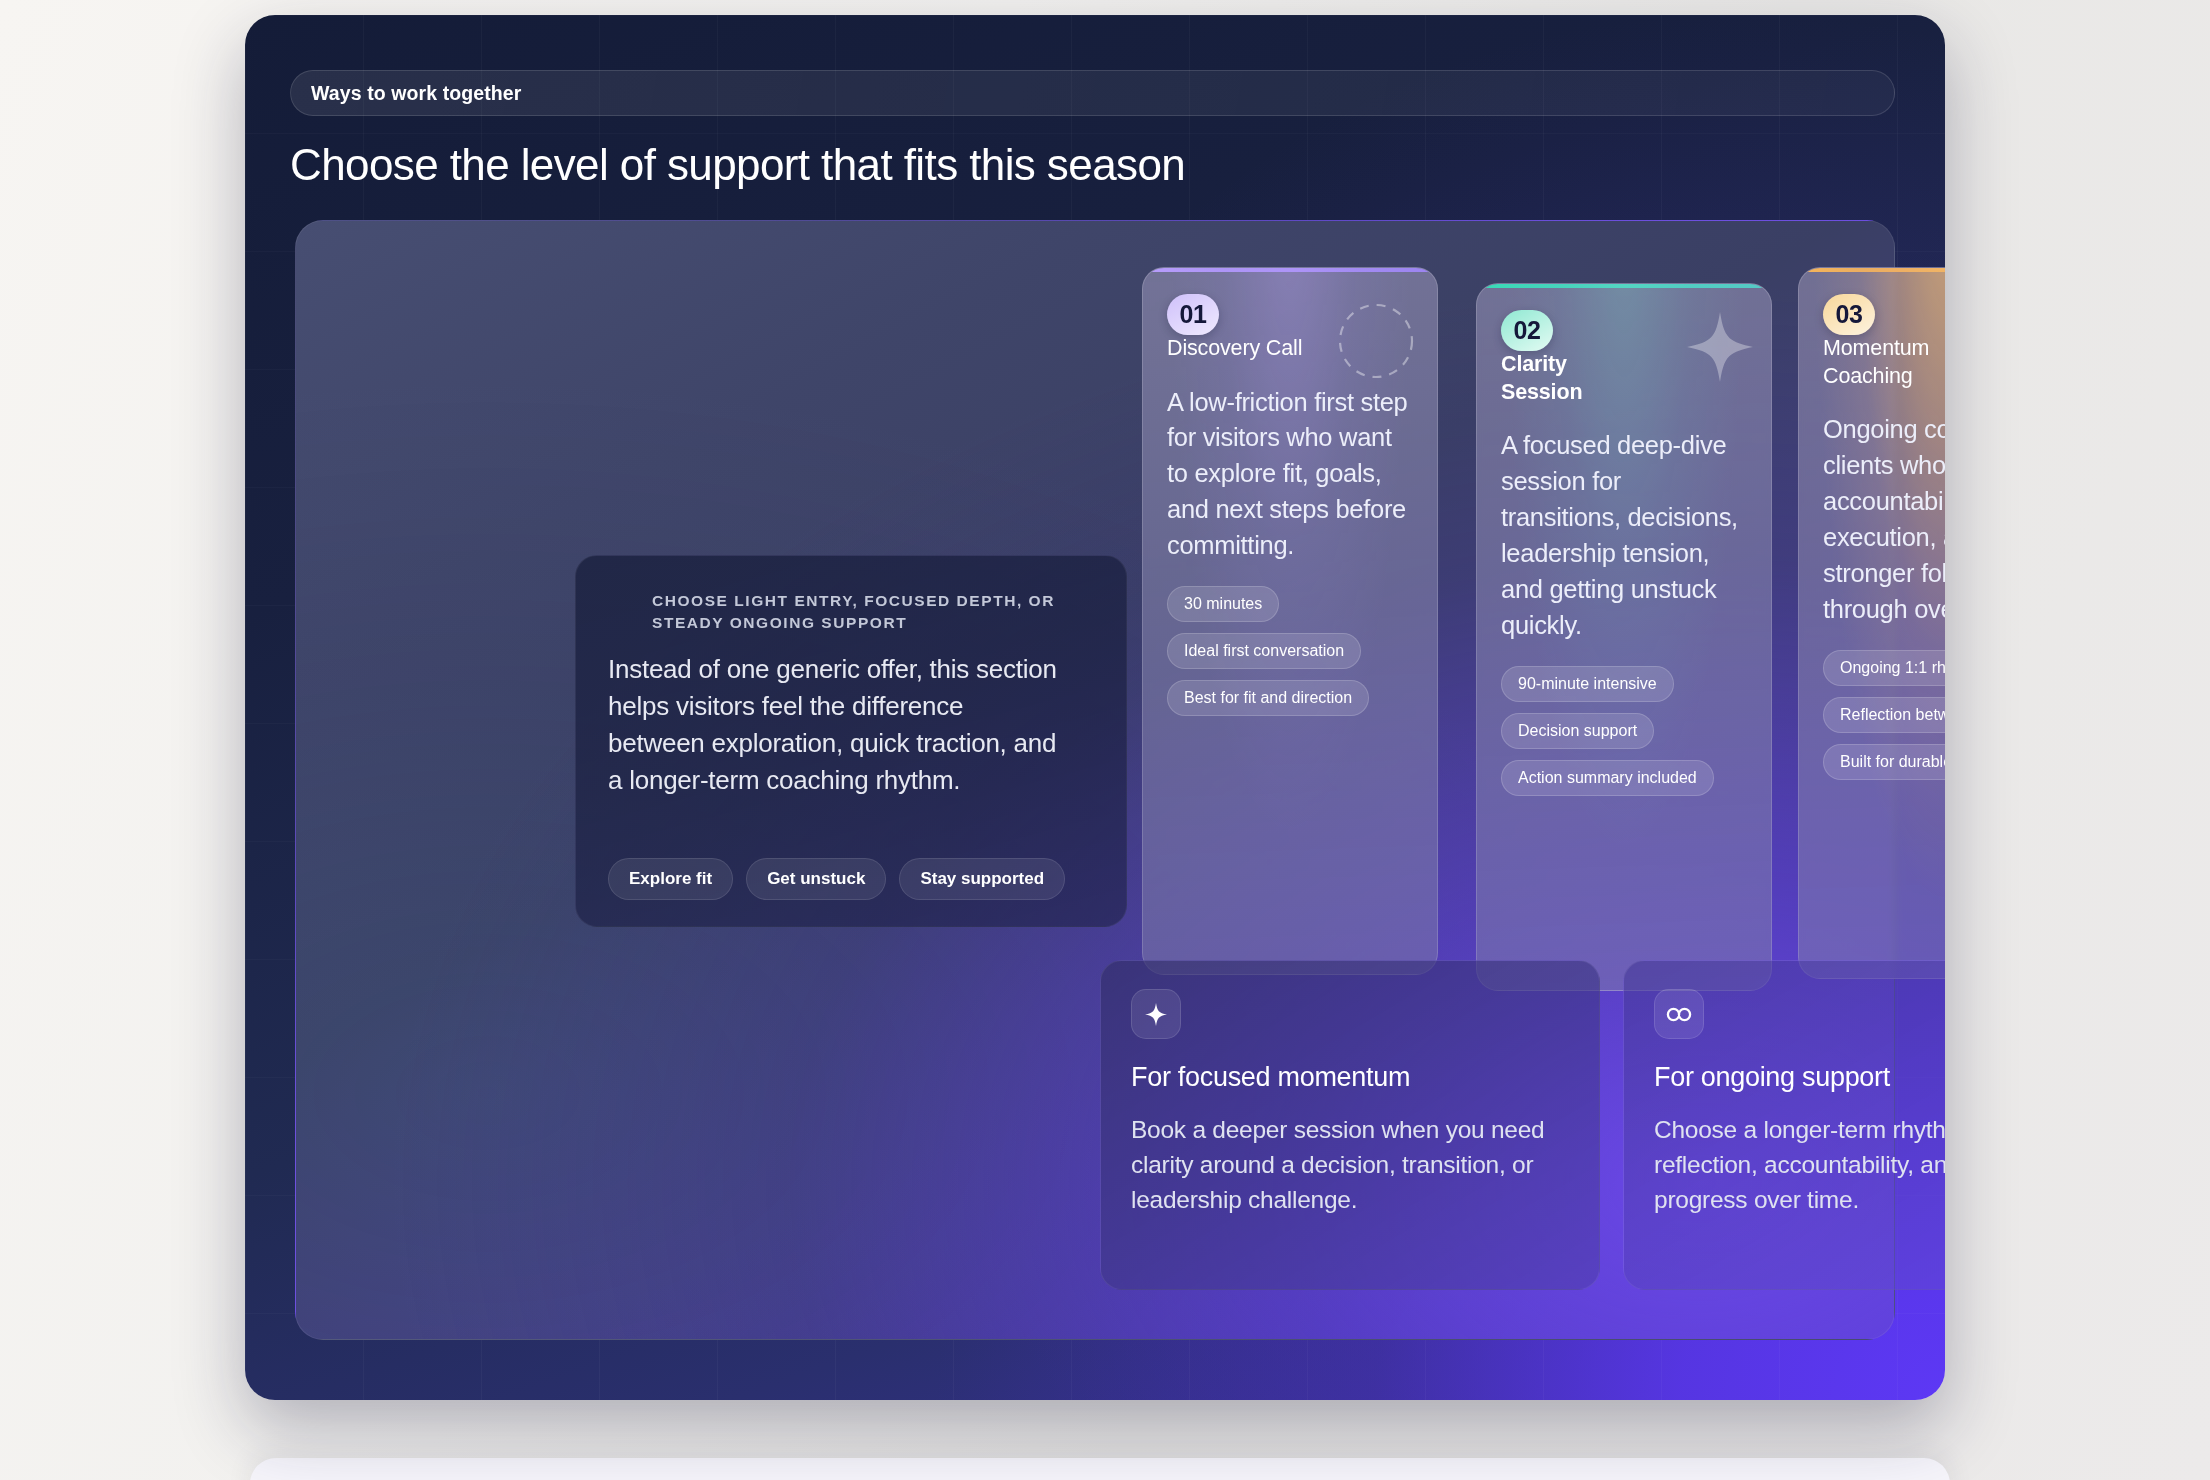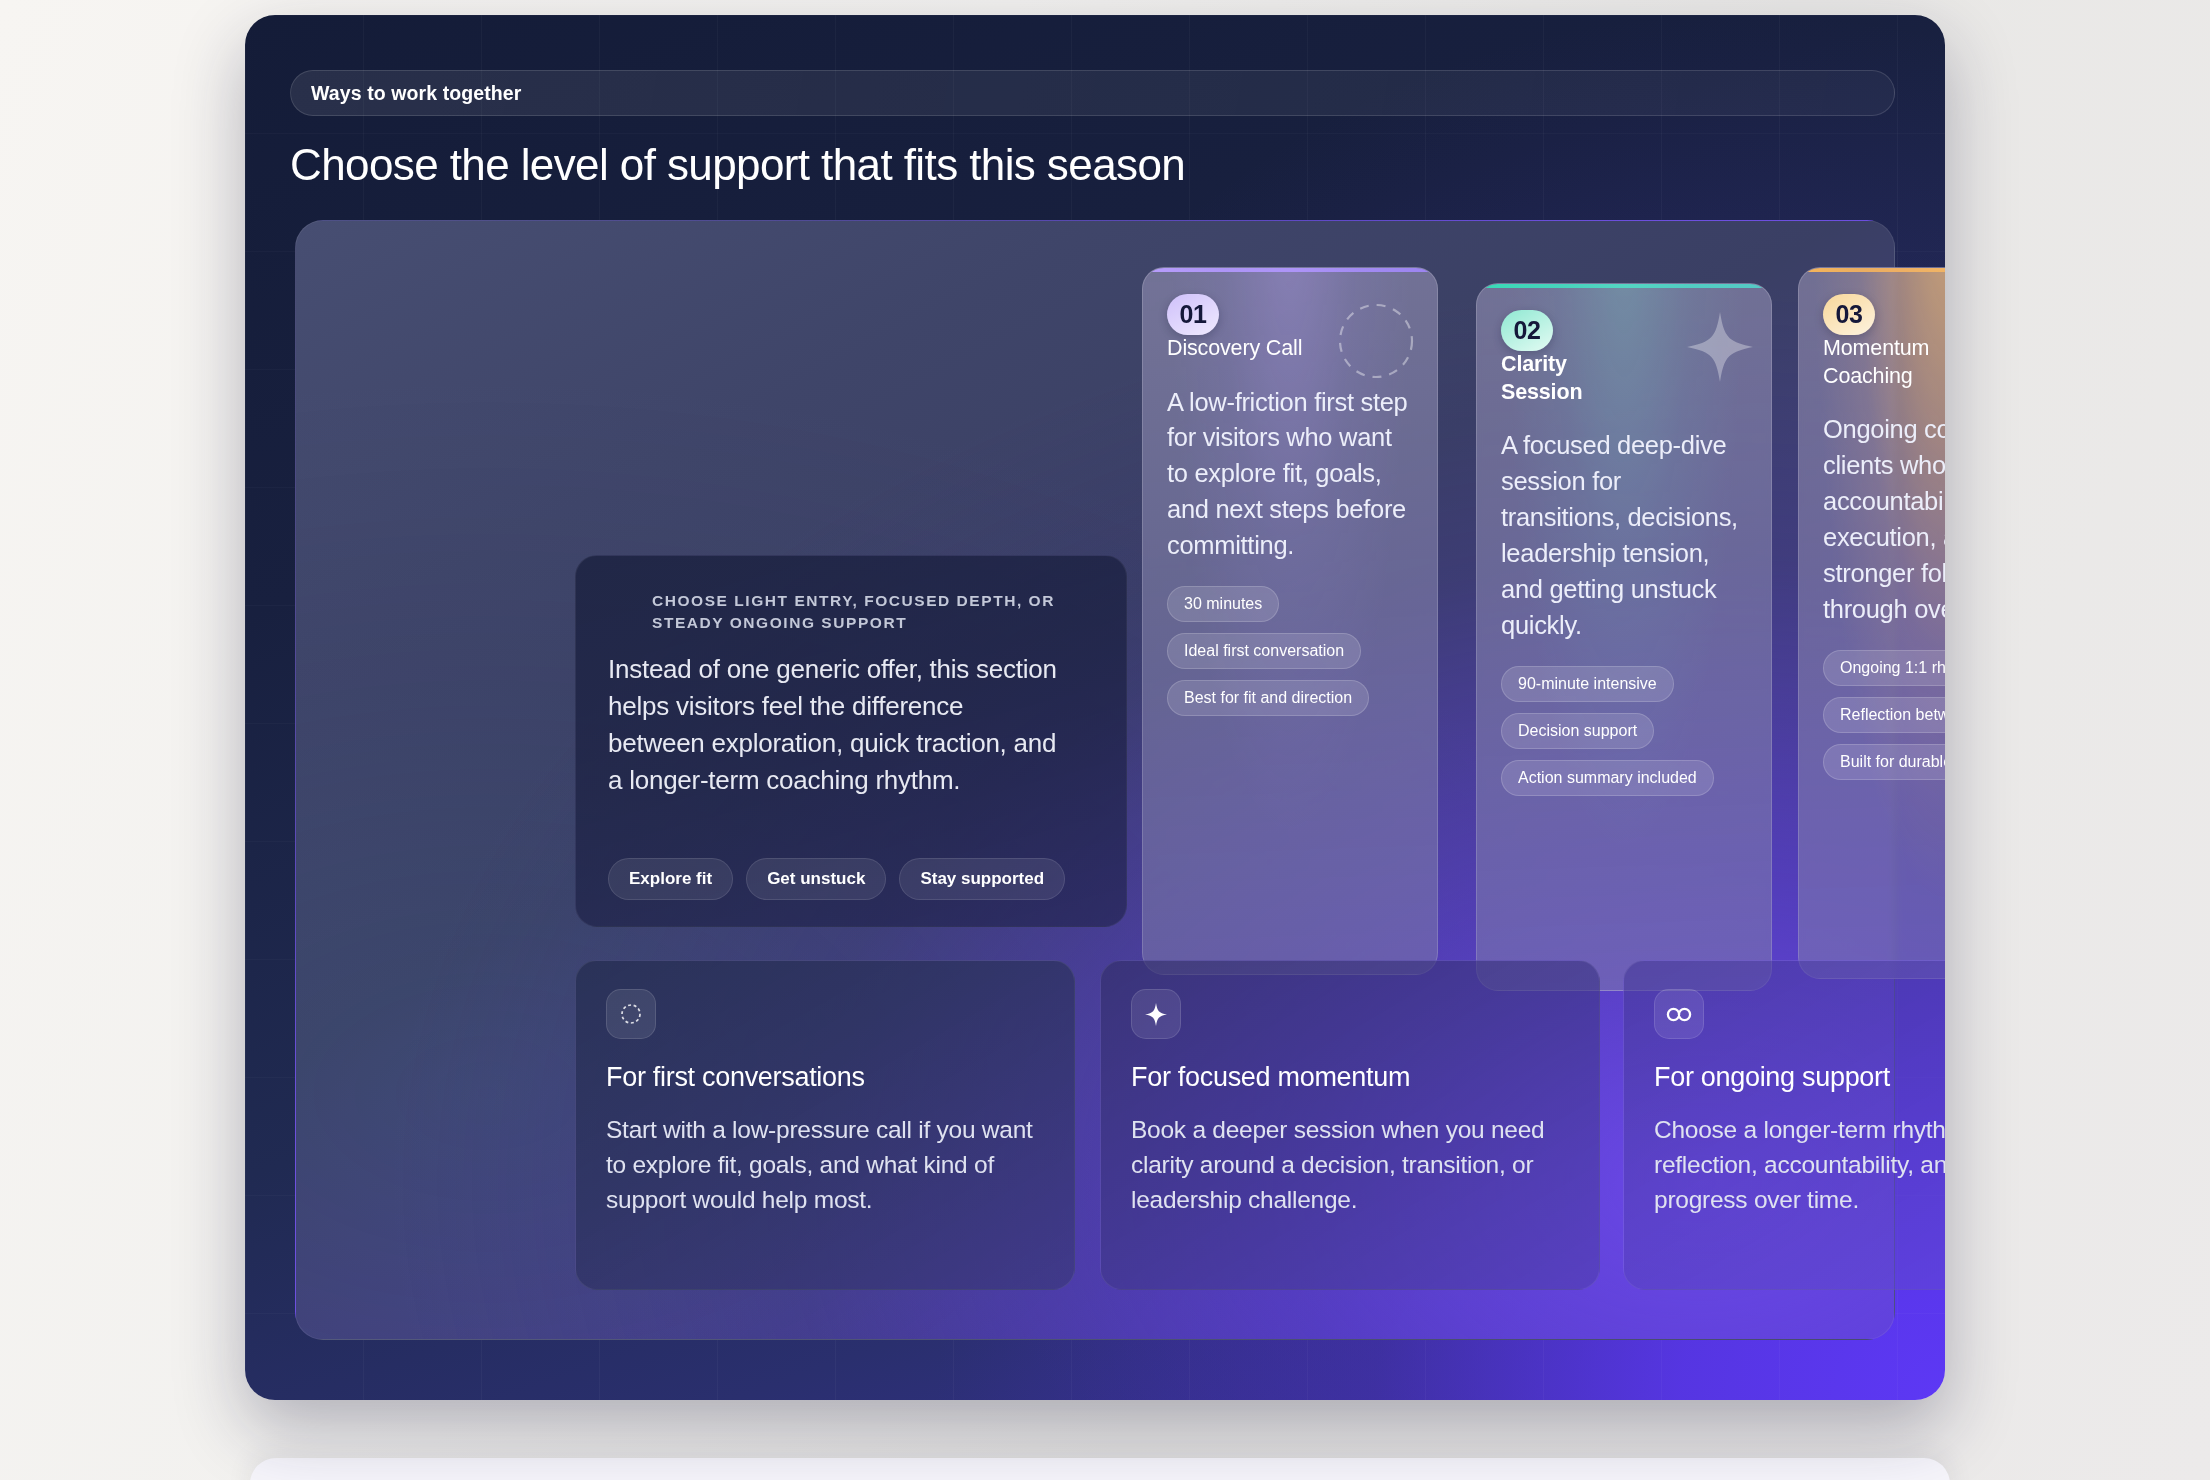--- a/index.html
+++ b/index.html
@@ -380,29 +380,20 @@
     </div>
     <div class="tname" style="max-width:160px;">Momentum Coaching</div>
     <div class="tdesc">Ongoing coaching for clients who need accountability, calm execution, and stronger follow-through over time.</div>
     <div class="tags">
       <div class="tag">Ongoing 1:1 rhythm</div>
       <div class="tag">Reflection between sessions</div>
       <div class="tag">Built for durable progress</div>
     </div>
   </div>
 
-  <div class="feature-card" id="feature-card-1">
-    <div class="ficon">
-      <svg width="22" height="22" viewBox="0 0 22 22">
-        <circle cx="11" cy="11" r="9" fill="none" stroke="rgba(255,255,255,.82)" stroke-width="1.7" stroke-dasharray="3 2.6"></circle>
-      </svg>
-    </div>
-    <div class="ftitle">For first conversations</div>
-    <div class="fbody">Start with a low-pressure call if you want to explore fit, goals, and what kind of support would help most.</div>
-  </div>
 
   <div class="feature-card" id="feature-card-2">
     <div class="ficon">
       <svg width="22" height="23" viewBox="0 0 22 23">
         <path d="M11 0 C12.3 8.2, 13.7 9.9, 22 11.5 C13.7 13.1, 12.3 14.8, 11 23 C9.7 14.8, 8.3 13.1, 0 11.5 C8.3 9.9, 9.7 8.2, 11 0 Z" fill="#ffffff"></path>
       </svg>
     </div>
     <div class="ftitle">For focused momentum</div>
     <div class="fbody">Book a deeper session when you need clarity around a decision, transition, or leadership challenge.</div>
   </div>

